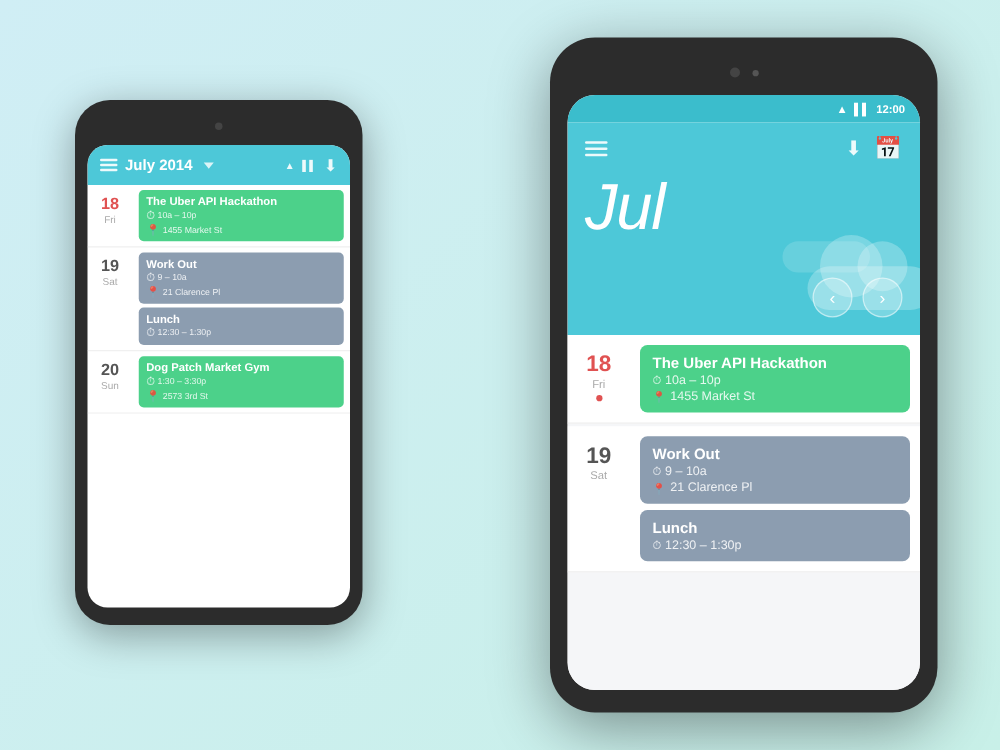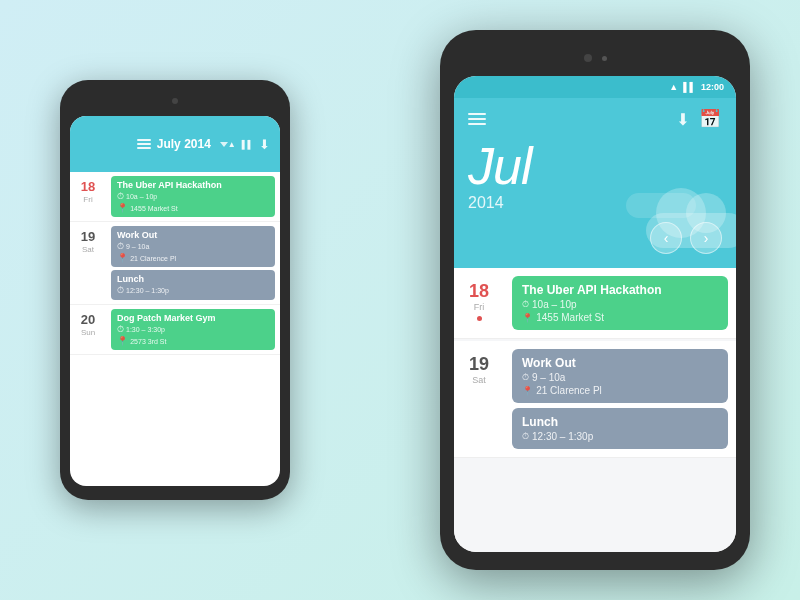--- a/index.html
+++ b/index.html
@@ -50,22 +50,22 @@
       border-radius: 16px;
       overflow: hidden;
       height: 370px;
     }
 
     .small-header {
       background: #4dc8d8;
       padding: 8px 10px;
       display: flex;
       align-items: center;
-      justify-content: flex-end;
-      height: 56px;
+      justify-content: space-between;
+      height: 32px;
     }
 
     .small-header-left {
       display: flex;
       align-items: center;
       gap: 6px;
     }
 
     .hamburger-icon-small {
       display: flex; flex-direction: column; gap: 2px; cursor: pointer;
@@ -538,21 +538,20 @@
             <span></span>
         </div>
         <div class="header-icons-right">
           <span class="header-icon-btn">⬇</span>
           <span class="header-icon-btn" style="font-size:18px;">📅</span>
         </div>
       </div>
 
       <div class="month-display">
         <div class="month-name-large">Jul</div>
-        <div class="year-large">2014</div>
       </div>
 
       <div class="nav-arrows">
         <div class="nav-arrow">‹</div>
         <div class="nav-arrow">›</div>
       </div>
     </div>
 
     <div class="calendar-list-large">
 

